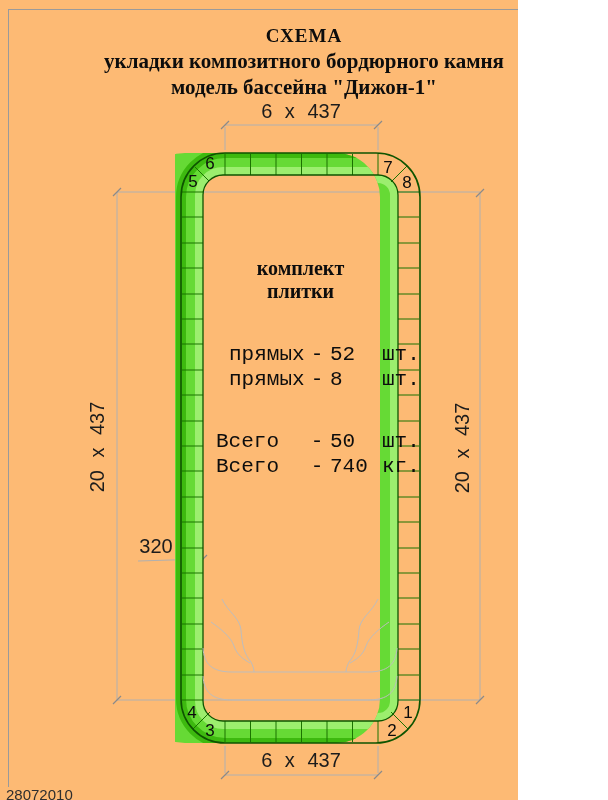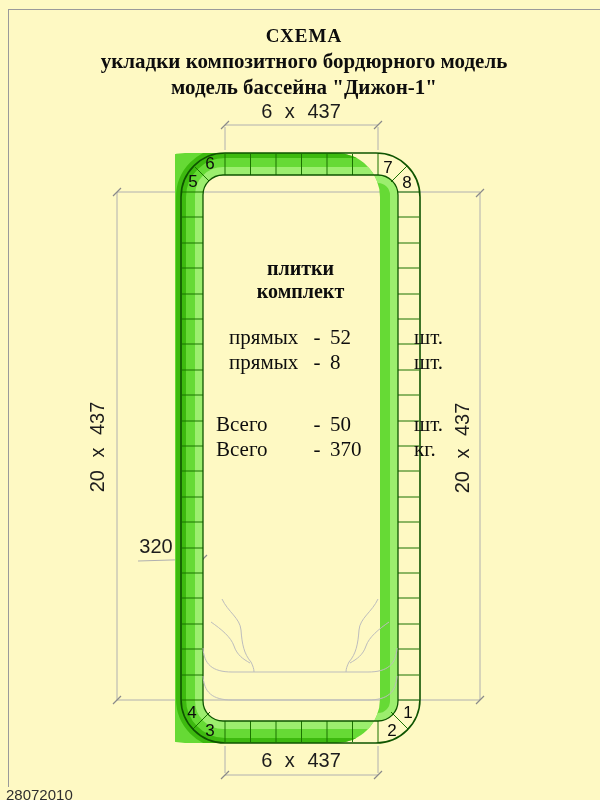--- a/index.html
+++ b/index.html
@@ -1,58 +1,58 @@
 <!DOCTYPE html>
 <html><head>
 <meta charset="utf-8">
 <style>
   html,body{margin:0;padding:0;background:#ffffff;}
   .sheet{
-    position:relative;width:600px;height:800px;background:#fef9c3;
+    position:relative;width:518px;height:800px;background:#fdba74;
     overflow:hidden;font-family:"Liberation Serif",serif;color:#111;
   }
   .frame-top{position:absolute;left:8px;top:9px;width:600px;height:0;border-top:1px solid #9a9a9a;}
   .frame-left{position:absolute;left:8px;top:9px;width:0;height:778px;border-left:1px solid #9a9a9a;}
 
   .title-block{position:absolute;left:8px;top:24px;width:592px;text-align:center;font-weight:bold;color:#0d0d0d;}
   .title-l1{font-size:19px;line-height:24px;letter-spacing:1px;}
   .title-l2{font-size:21px;line-height:26px;}
   .title-l3{font-size:21px;line-height:26px;}
 
   .diagram-svg{position:absolute;left:0;top:0;width:608px;height:800px;}
 
   .dim-label{font-family:"Liberation Sans",sans-serif;font-size:20px;fill:#1c1c1c;word-spacing:7px;}
   .dim-label-320{font-family:"Liberation Sans",sans-serif;font-size:20px;fill:#1c1c1c;}
   .corner-num{font-family:"Liberation Sans",sans-serif;font-size:17px;fill:#0c0c0c;}
 
   .kit-heading{position:absolute;left:203px;top:257px;width:195px;text-align:center;
     font-weight:bold;font-size:20px;line-height:23px;color:#0d0d0d;}
-  .kit-rows{position:absolute;left:216px;top:325px;width:180px;font-size:21px;color:#0d0d0d;}
+  .kit-rows{position:absolute;left:216px;top:342px;width:180px;font-size:21px;color:#0d0d0d;font-family:Liberation Mono, monospace;}
   .kit-row{display:grid;grid-template-columns:88px 26px 44px auto;line-height:25px;}
   .kit-row .lbl{text-align:left;}
   .kit-row.indent .lbl{padding-left:13px;}
   .kit-row .dash{text-align:center;}
   .kit-row .val{text-align:left;}
-  .kit-row .unit{text-align:center;padding-left:8px;margin-left:32px;}
+  .kit-row .unit{text-align:center;padding-left:8px;}
   .kit-spacer{height:37px;}
 
   .date-stamp{position:absolute;left:6px;top:786px;font-family:"Liberation Sans",sans-serif;
     font-size:15px;color:#2e2e2e;}
 </style>
 </head>
 <body>
 
 <div class="sheet">
 
   <div class="frame-top"></div>
   <div class="frame-left"></div>
 
   <div class="title-block">
     <div class="title-l1">СХЕМА</div>
-    <div class="title-l2">укладки композитного бордюрного модель</div>
+    <div class="title-l2">укладки композитного бордюрного камня</div>
     <div class="title-l3">модель бассейна  "Дижон-1"</div>
   </div>
 
   <svg class="diagram-svg" viewBox="0 0 608 800">
     <defs>
       <clipPath id="ringClip">
         <path clip-rule="evenodd" d="M225,153 h111 a44,44 0 0 1 44,44 v502 a44,44 0 0 1 -44,44 h-151 a44,44 0 0 1 -44,-44 v-502 a44,44 0 0 1 44,-44 z
                  M223,175 h155 a20,20 0 0 1 20,20 v506 a20,20 0 0 1 -20,20 h-155 a20,20 0 0 1 -20,-20 v-506 a20,20 0 0 1 20,-20 z"></path>
       </clipPath>
     </defs>
@@ -114,22 +114,22 @@
     <g text-anchor="middle">
       <text class="dim-label" x="301" y="118">6 x 437</text>
       <text class="dim-label" x="301" y="767">6 x 437</text>
       <text class="dim-label" transform="translate(104,447) rotate(-90)">20 x 437</text>
       <text class="dim-label" transform="translate(469,448) rotate(-90)">20 x 437</text>
       <text class="dim-label-320" x="156" y="553">320</text>
     </g>
   </svg>
 
   <div class="kit-heading">
+    <div>комплект</div>
     <div>плитки</div>
-    <div>комплект</div>
   </div>
 
   <div class="kit-rows">
     <div class="kit-row indent">
       <span class="lbl">прямых</span>
       <span class="dash">-</span>
       <span class="val">52</span>
       <span class="unit">шт.</span>
     </div>
     <div class="kit-row indent">
@@ -141,20 +141,20 @@
     <div class="kit-spacer"></div>
     <div class="kit-row">
       <span class="lbl">Всего</span>
       <span class="dash">-</span>
       <span class="val">50</span>
       <span class="unit">шт.</span>
     </div>
     <div class="kit-row">
       <span class="lbl">Всего</span>
       <span class="dash">-</span>
-      <span class="val">370</span>
+      <span class="val">740</span>
       <span class="unit">кг.</span>
     </div>
   </div>
 
   <div class="date-stamp">28072010</div>
 
 </div>
 
 </body></html>

